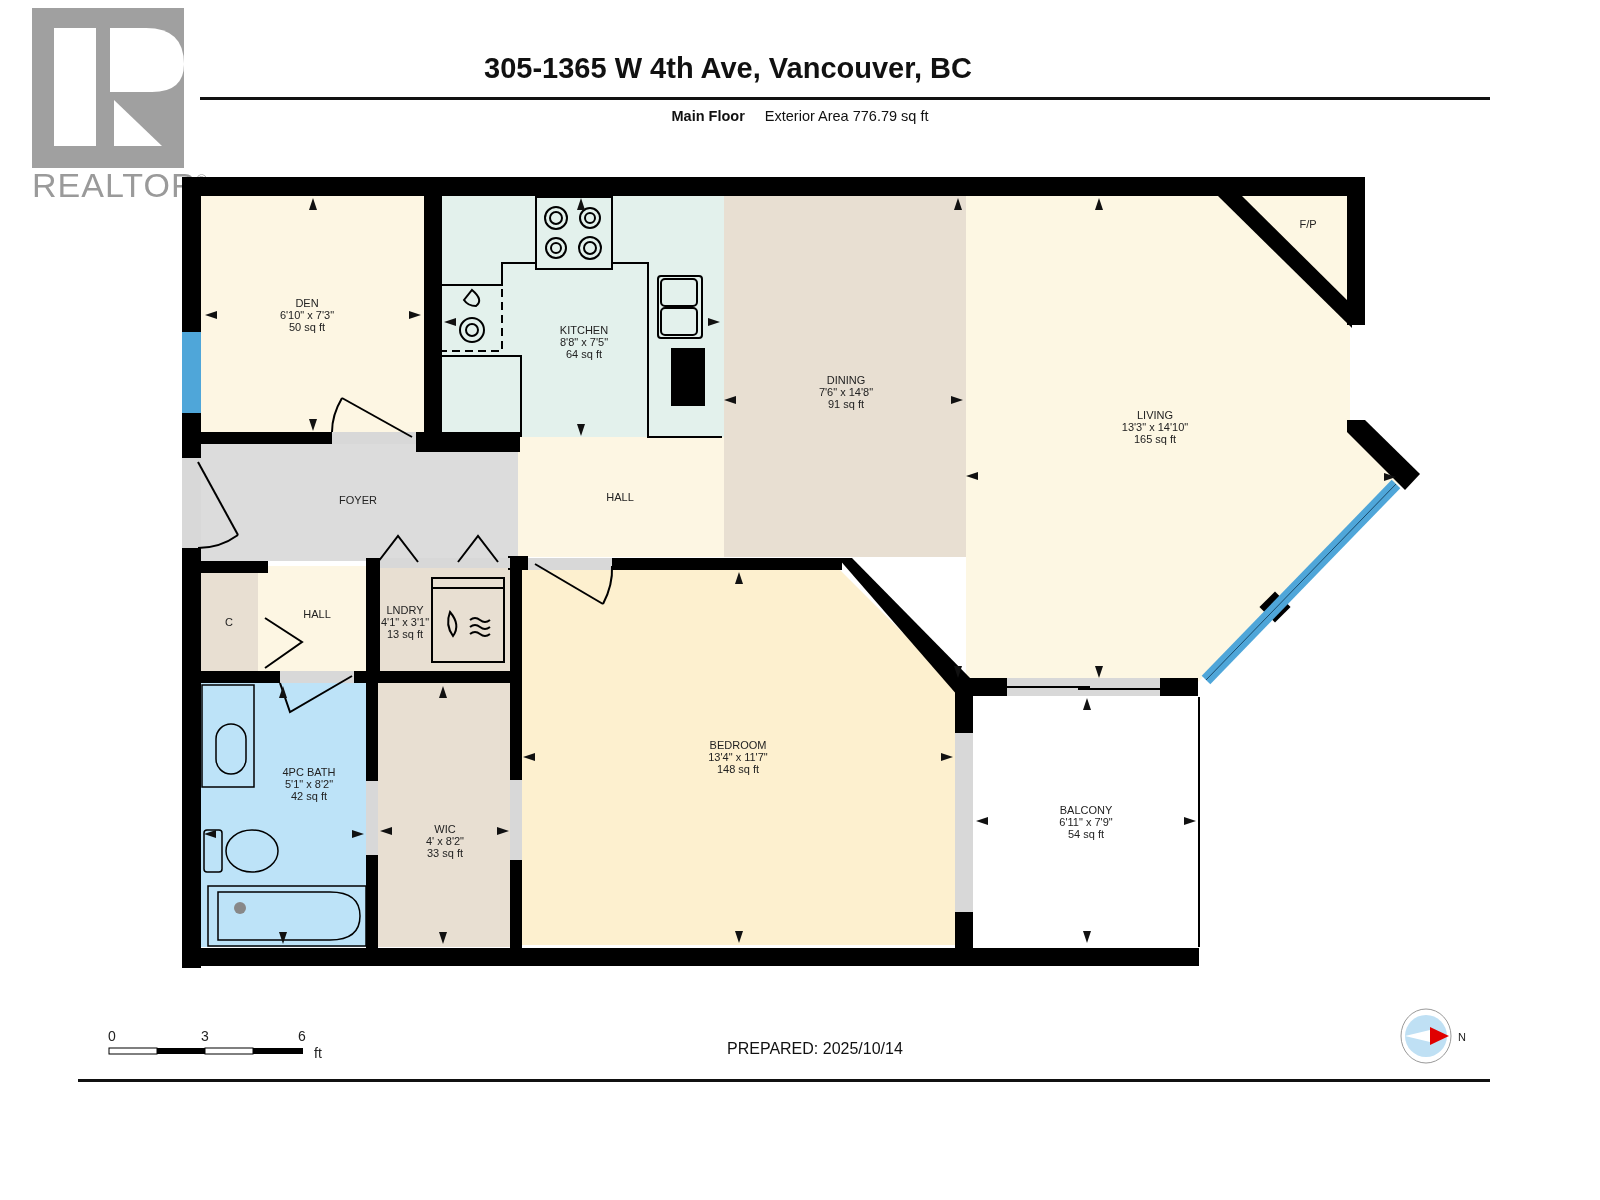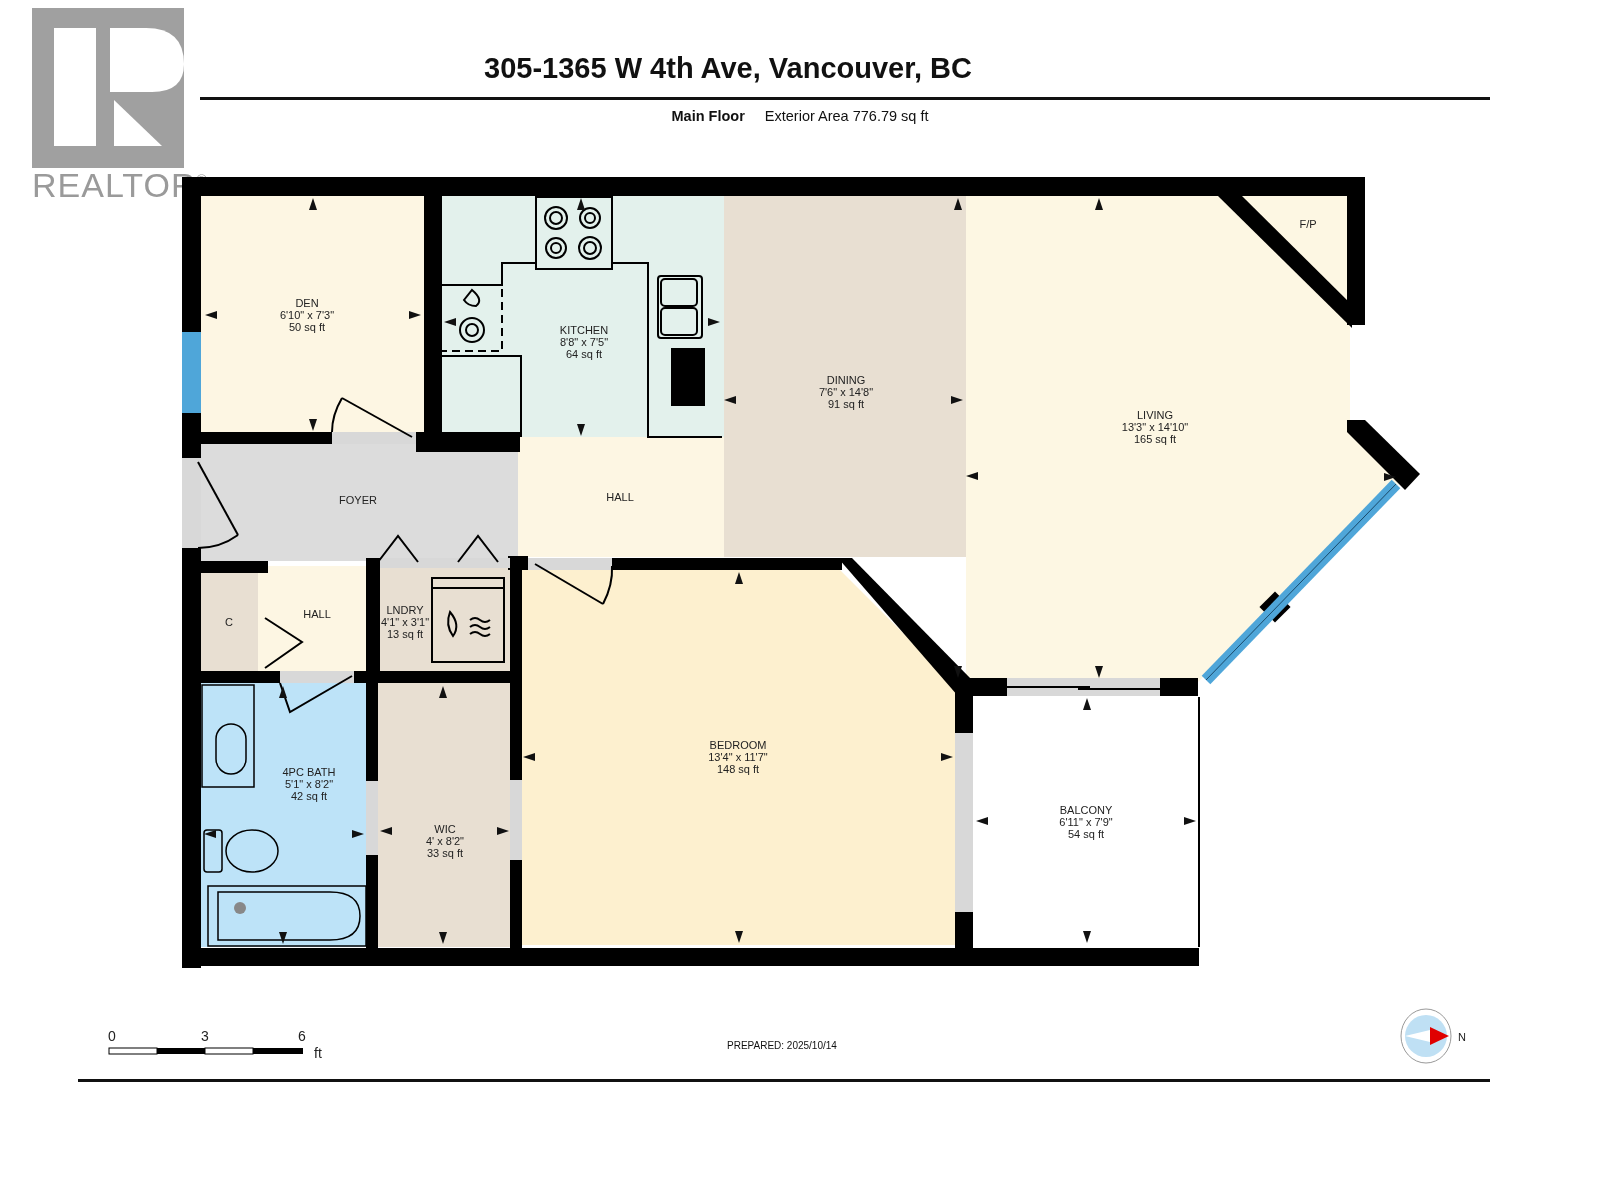--- a/index.html
+++ b/index.html
@@ -7,21 +7,21 @@
          font-family: "Liberation Sans", sans-serif; color: #111; }
   .page { position: absolute; left: 0; top: 0; width: 1600px; height: 1200px; }
   .logo { position: absolute; left: 32px; top: 8px; width: 152px; height: 160px; background: #a0a0a0; }
   .logo-text { position: absolute; left: 32px; top: 166px; font-size: 34px; color: #9a9a9a; letter-spacing: 1px; font-weight: normal; }
   .title { position: absolute; left: 0; width: 1456px; top: 52px; text-align: center; font-size: 29px; font-weight: bold; color: #111; }
   .subtitle { position: absolute; left: 0; width: 1516px; top: 108px; text-align: center; font-size: 14.5px; padding-left: 84px; box-sizing: border-box; }
   .subtitle b { margin-right: 16px; }
   .rule { position: absolute; height: 3px; background: #111; }
   svg.plan { position: absolute; left: 0; top: 0; }
   svg text { font-family: "Liberation Sans", sans-serif; fill: #222; }
-  .prepared { position: absolute; left: 727px; top: 1040px; font-size: 10px; }
+  .prepared { position: absolute; left: 727px; top: 1040px; font-size: 16px; }
   .scale { position: absolute; left: 108px; top: 1028px; width: 230px; height: 40px; }
   .footnote { position: absolute; left: 82px; top: 1091px; font-size: 12.5px; }
 </style>
 </head>
 <body>
 
 <div class="page">
 
   <div class="logo">
     <svg width="152" height="160" viewBox="0 0 152 160">

